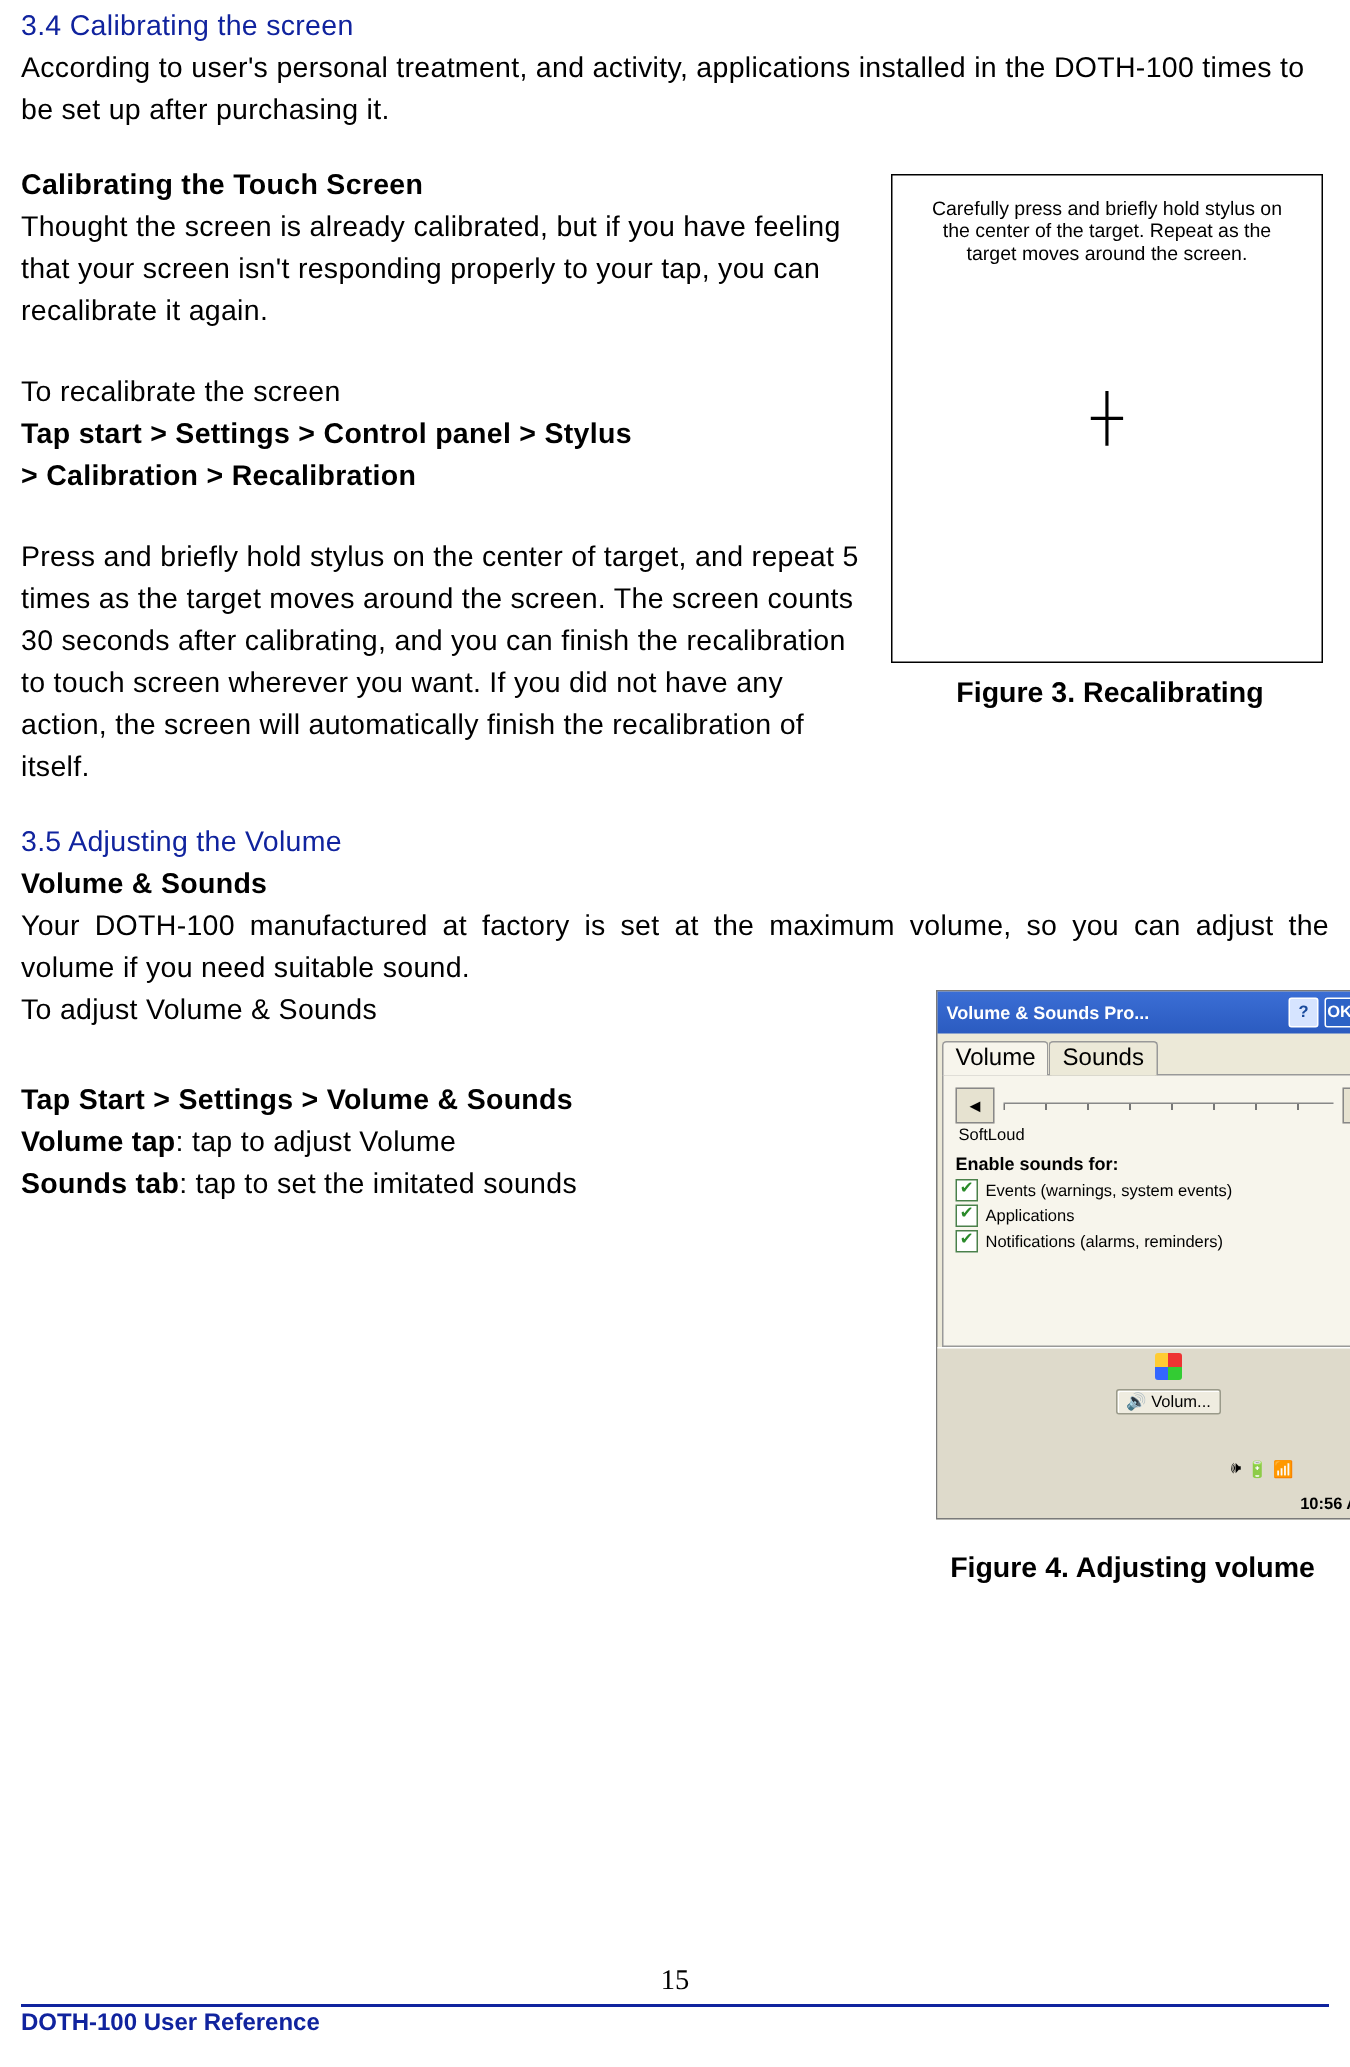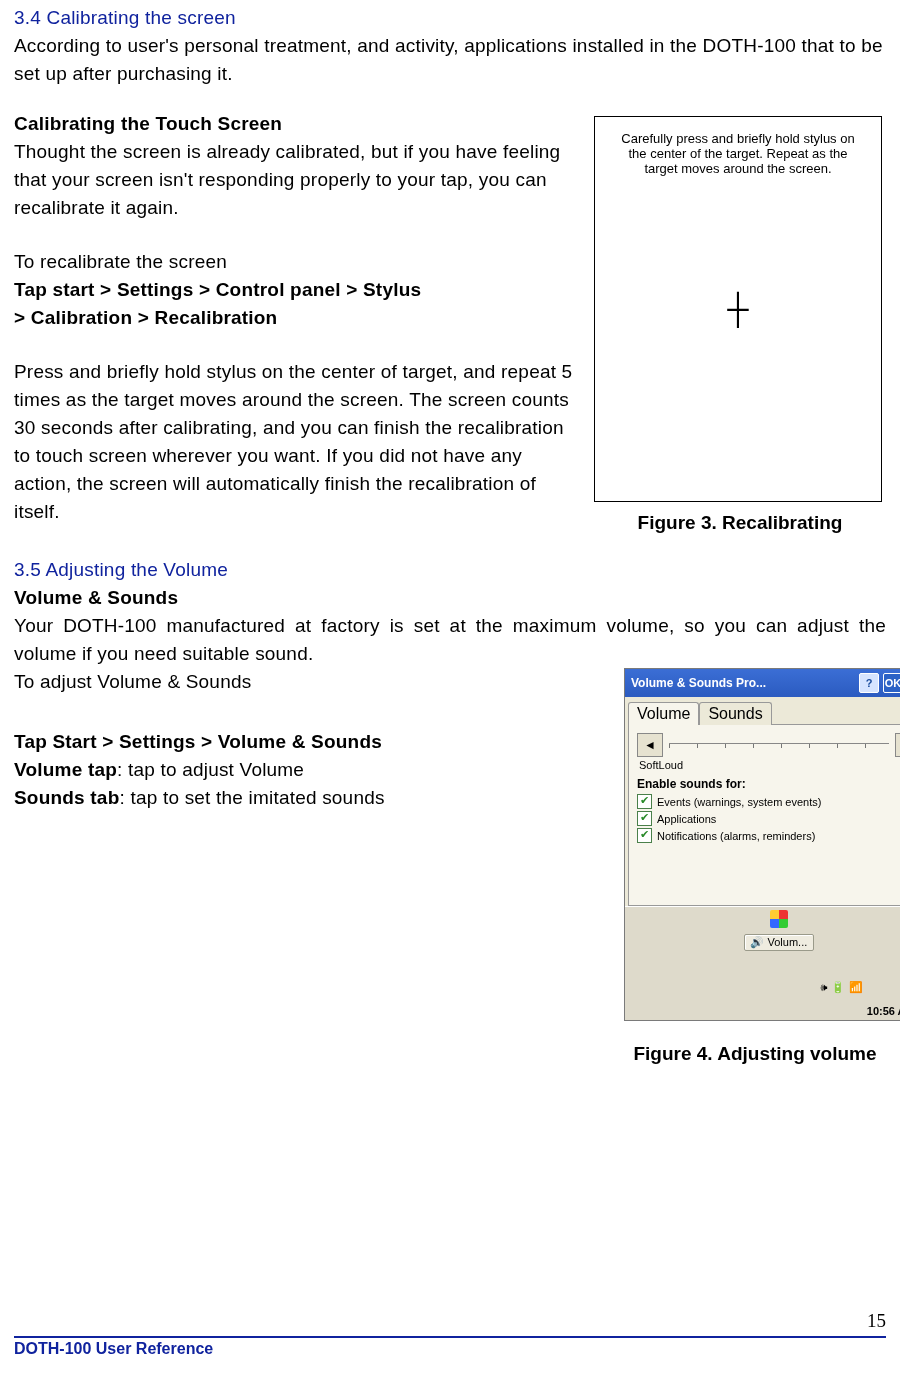--- a/index.html
+++ b/index.html
@@ -1,21 +1,21 @@
 <!DOCTYPE html>
 <html><head>
 <meta charset="utf-8">
 <style>
   html,body{margin:0;padding:0;background:#fff;color:#000;font-family:"Segoe UI","Malgun Gothic",Arial,sans-serif;}
   .page{width:900px;min-height:1378px;position:relative;box-sizing:border-box;padding:4px 14px 0 14px;}
   .p{font-size:19px;line-height:28px;letter-spacing:0.2px;}
   .bold{font-weight:700;color:#000;}
   .row{display:flex;align-items:flex-start;gap:18px;}
   .textcol{flex:1;}
-  .fig{border:1px solid #000;width:288px;height:386px;position:relative;background:#fff;font-family:Tahoma,sans-serif;font-size:13px;text-align:center;padding:14px 10px 0 10px;box-sizing:border-box;margin-top:6px;}
+  .fig{border:1px solid #000;width:288px;height:326px;position:relative;background:#fff;font-family:Tahoma,sans-serif;font-size:13px;text-align:center;padding:14px 10px 0 10px;box-sizing:border-box;margin-top:6px;}
   .fig .cross{position:absolute;left:50%;top:50%;transform:translate(-50%,-50%);font-size:30px;line-height:30px;}
   .caption{text-align:center;font-size:19px;margin-top:10px;}
   
   .vol{width:308px;background:#ece9d8;border:1px solid #7a7a7a;font-family:Tahoma,sans-serif;font-size:12px;}
   .vol-title{background:linear-gradient(#3b6ed5,#2b5bc0);color:#fff;font-weight:700;padding:4px 6px;display:flex;align-items:center;gap:4px;}
   .vol-title .sp{flex:1;}
   .btn-sq{width:18px;height:18px;background:#d6e4ff;border:1px solid #fff;color:#184a9c;font-weight:700;font-size:11px;display:inline-flex;align-items:center;justify-content:center;border-radius:2px;}
   .btn-ok{background:#2c62c6;color:#fff;border:1px solid #fff;}
   .btn-x{background:#e25a4a;color:#fff;border:1px solid #fff;}
   .tabs{display:flex;padding:4px 3px 0 3px;gap:0;font-size:16px;}
@@ -29,32 +29,32 @@
   .en{font-weight:700;margin-bottom:3px;}
   .chk{display:flex;align-items:center;gap:5px;margin:2px 0;font-size:11px;}
   .chk .box{width:13px;height:13px;border:1px solid #4a804a;background:#fff;color:#2a8a2a;font-size:11px;line-height:11px;text-align:center;}
   .taskbar{background:#dedacb;border-top:1px solid #fff;padding:3px 4px;display:flex;align-items:center;gap:6px;font-size:11px;flex-direction:column;}
   .start{width:18px;height:18px;background:conic-gradient(#e33 0 25%,#3c3 0 50%,#36f 0 75%,#fc3 0 100%);border-radius:2px;}
   .task{border:1px solid #9a9a8a;background:#efece0;padding:1px 6px;border-radius:2px;box-shadow:inset 1px 1px 0 #fff;}
   .tray{margin-left:auto;display:flex;align-items:center;gap:4px;}
   .tray .t{font-weight:700;margin-top:48px;}
   .footer{position:absolute;left:14px;right:14px;bottom:20px;}
   .hr{height:2px;background:#10239e;margin:4px 0 2px 0;}
-  .pagen{text-align:right;font-family:"Times New Roman",serif;font-size:19px;margin-bottom:2px;}
+  .pagen{text-align:center;font-family:"Times New Roman",serif;font-size:19px;margin-bottom:2px;}
   .doc{color:#10239e;font-weight:700;font-size:16px;}
   .mt20{margin-top:22px;}
   .just{text-align:justify;}
 </style>
 </head>
 <body>
 
 <div class="page">
 
   <div class="p" style="color:#10239e">3.4 Calibrating the screen</div>
-  <div class="p">According to user's personal treatment, and activity, applications installed in the DOTH-100 that to be set up after purchasing it.</div>
+  <div class="p">According to user's personal treatment, and activity, applications installed in the DOTH-100 times to be set up after purchasing it.</div>
 
   <div class="row mt20">
     <div class="textcol">
       <div class="p bold">Calibrating the Touch Screen</div>
       <div class="p">Thought the screen is already calibrated, but if you have feeling that your screen isn't responding properly to your tap, you can recalibrate it again.</div>
       <div class="p" style="margin-top:26px">To recalibrate the screen</div>
       <div class="p bold">Tap start &gt; Settings &gt; Control panel &gt; Stylus</div>
       <div class="p bold">&gt; Calibration &gt; Recalibration</div>
       <div class="p" style="margin-top:26px">Press and briefly hold stylus on the center of target, and repeat 5 times as the target moves around the screen. The screen counts 30 seconds after calibrating, and you can finish the recalibration to touch screen wherever you want. If you did not have any action, the screen will automatically finish the recalibration of itself.</div>
     </div>

